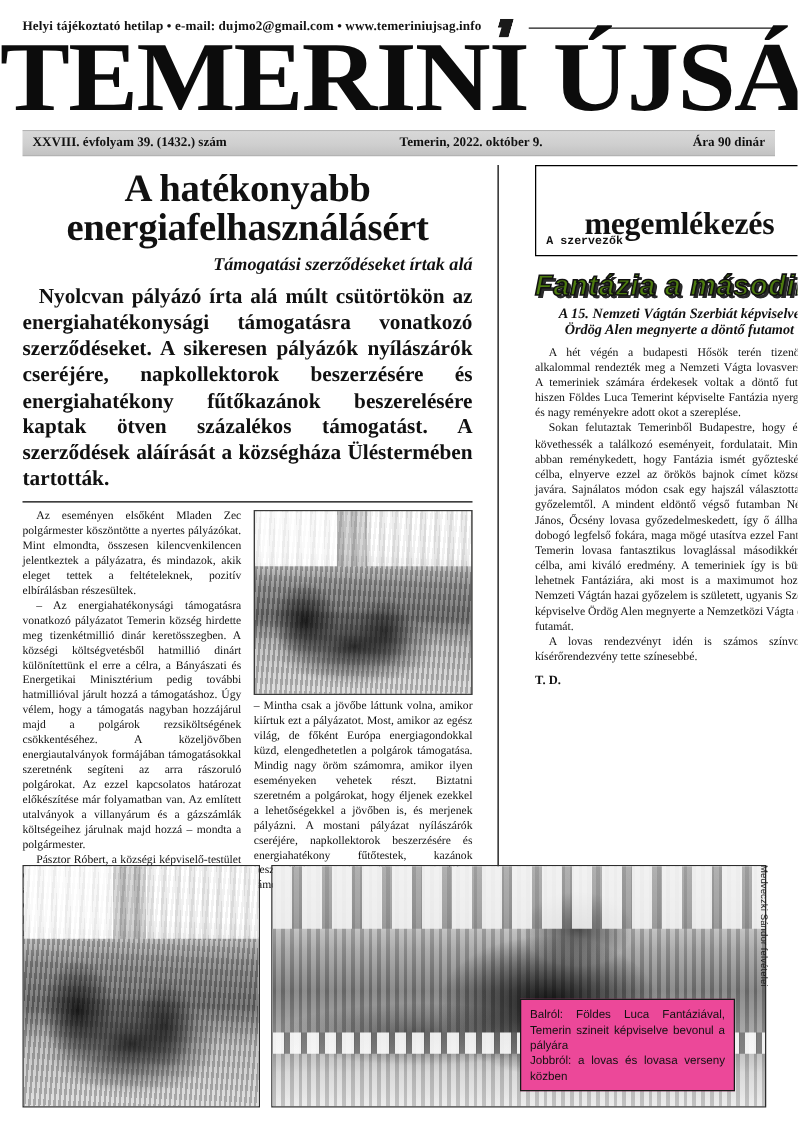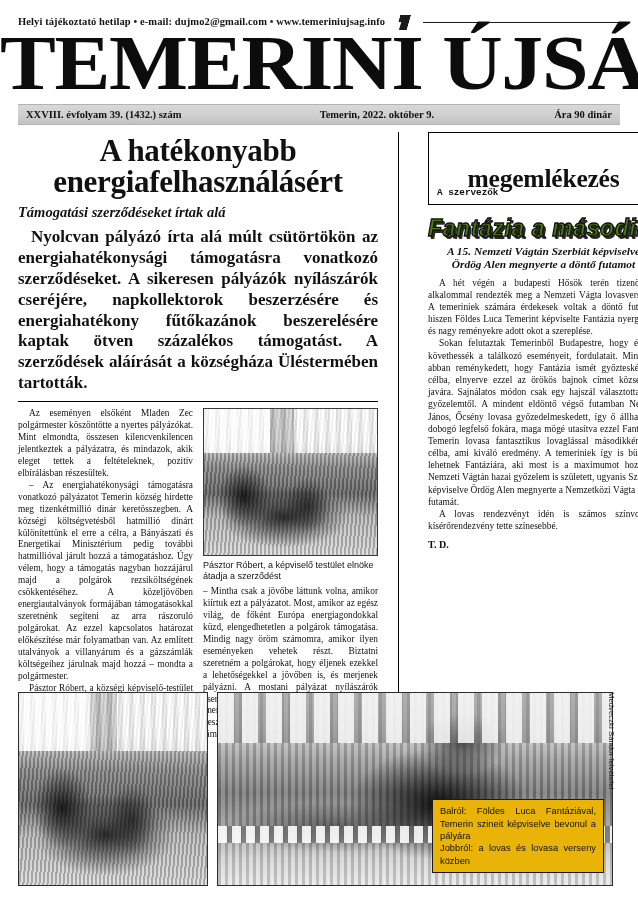--- a/index.html
+++ b/index.html
@@ -107,21 +107,21 @@
     line-height:1.02;
     text-align:center;
     margin:3px 0 0 0;
     letter-spacing:-.3px;
   }
   .lead-sub{
     font-family:"Liberation Serif", serif;
     font-style:italic;
     font-weight:bold;
     font-size:14.5px;
-    text-align:left;
+    text-align:right;
     margin:6px 0 6px 0;
   }
   .lead-intro{
     font-family:"Liberation Serif", serif;
     font-weight:bold;
     font-size:17px;
     line-height:1.23;
     text-align:justify;
     margin:0 0 7px 0;
     text-indent:13px;
@@ -278,24 +278,24 @@
     font-family:"Liberation Sans", sans-serif;
     font-size:7.6px;
     color:#1c1c1c;
     display:flex;
     align-items:flex-end;
     justify-content:flex-start;
     letter-spacing:.1px;
   }
   .cap-box{
     position:absolute;
-    right:8px;
+    right:24px;
     bottom:12px;
     width:172px;
-    background:#eab308;
+    background:#ec4899;
     border:1.2px solid #1a1a1a;
     padding:5px 7px 5px 7px;
     box-sizing:border-box;
     font-family:"Liberation Sans", sans-serif;
     font-size:9.3px;
     line-height:1.33;
     text-align:justify;
     color:#111;
   }
 
@@ -375,21 +375,20 @@
           <div class="bodytext">
             <p>Az eseményen elsőként Mladen Zec polgármester köszöntötte a nyertes pályázókat. Mint elmondta, összesen kilencvenkilencen jelentkeztek a pályázatra, és mindazok, akik eleget tettek a feltételeknek, pozitív elbírálásban részesültek.</p>
             <p>– Az energiahatékonysági támogatásra vonatkozó pályázatot Temerin község hirdette meg tizenkétmillió dinár keretösszegben. A községi költségvetésből hatmillió dinárt különítettünk el erre a célra, a Bányászati és Energetikai Minisztérium pedig további hatmillióval járult hozzá a támogatáshoz. Úgy vélem, hogy a támogatás nagyban hozzájárul majd a polgárok rezsiköltségének csökkentéséhez. A közeljövőben energiautalványok formájában támogatásokkal szeretnénk segíteni az arra rászoruló polgárokat. Az ezzel kapcsolatos határozat előkészítése már folyamatban van. Az említett utalványok a villanyárum és a gázszámlák költségeihez járulnak majd hozzá – mondta a polgármester.</p>
             <p>Pásztor Róbert, a községi képviselő-testület elnöke is üdvözölte a nyertes pályázókat, majd az eseményt követően lapunknak nyilatkozva elmondta, hogy az energiahatékonysági pályázat most, az energiaválság idején még nagyobb jelentőséggel bír.</p>
           </div>
         </div>
         <div class="subcol">
           <div class="lead-photo">
             <span class="img-paddock"></span>
           </div>
-          <div class="photo-caption">Pásztor Róbert, a képviselő testület elnöke átadja a szerződést</div>
           <div class="bodytext">
             <p class="noind">– Mintha csak a jövőbe láttunk volna, amikor kiírtuk ezt a pályázatot. Most, amikor az egész világ, de főként Európa energiagondokkal küzd, elengedhetetlen a polgárok támogatása. Mindig nagy öröm számomra, amikor ilyen eseményeken vehetek részt. Biztatni szeretném a polgárokat, hogy éljenek ezekkel a lehetőségekkel a jövőben is, és merjenek pályázni. A mostani pályázat nyílászárók cseréjére, napkollektorok beszerzésére és energiahatékony fűtőtestek, kazánok beszerelésére nyújt ötven százalékos támogatást.</p>
           </div>
           <div class="cont-note">Folytatása a 2. oldalon</div>
         </div>
       </div>
     </section>
 
     <div class="divider-v"></div>
 

